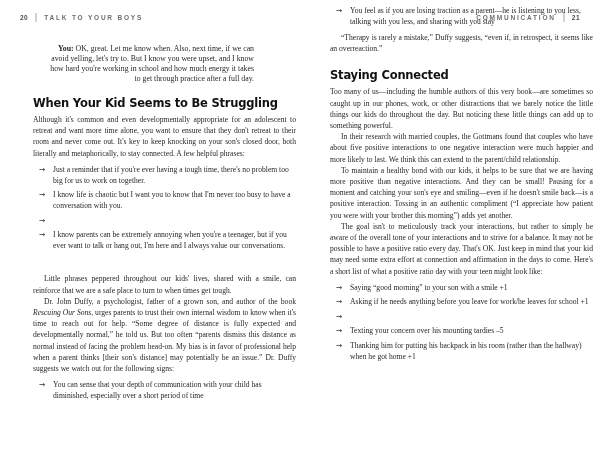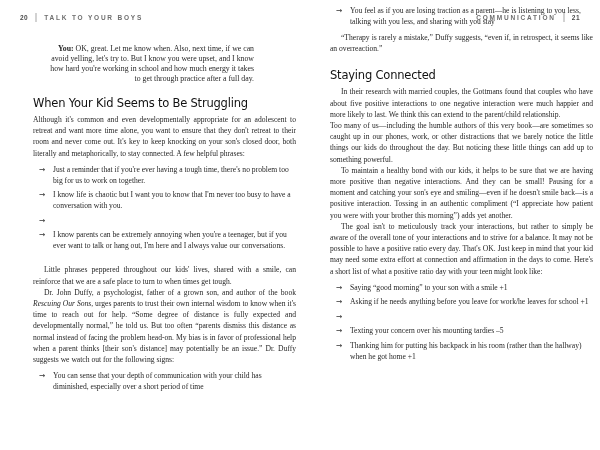--- a/index.html
+++ b/index.html
@@ -27,32 +27,32 @@
   .body {
     font-size:7.6px; line-height:11.2px; text-align:justify; color:#262626;
   }
   .indent { text-indent:11px; }
   .dialogue {
     margin:44px 8px 0 15px; width:206px;
     font-size:7.8px; line-height:10px; text-align:right; color:#262626;
   }
   .dialogue b { font-weight:bold; }
   h2.section {
-    font-family:"DejaVu Sans", sans-serif; font-weight:normal;
+    font-family:"DejaVu Sans", sans-serif; font-weight:bold;
     font-size:11.5px; line-height:14px; color:#111; letter-spacing:-0.2px;
     margin:12px 0 4px 0;
   }
   #page-right h2.section { margin-top:14px; }
   ul.arrows { list-style:none; margin:5px 0 0 6px; }
   ul.arrows li {
     display:flex; gap:6px; margin:0 0 3.5px 0;
     font-size:7.6px; line-height:11px; text-align:left; color:#262626;
   }
   ul.arrows .arrow { flex:0 0 8px; color:#333; font-family:"DejaVu Sans", sans-serif; font-size:7.5px; line-height:11px; }
-  .gap-top { margin-top:13px; }
+  .gap-top { margin-top:22px; }
   .quotepara { margin-top:5px; }
   .rp-first { margin-top:42px; }
 </style>
 </head>
 <body>
 
 <div id="canvas">
 
   <div id="head-left" class="running-head">
     <span class="pagenum">20</span>
@@ -110,22 +110,22 @@
       <li>
           <span class="arrow">→</span>
           <span>You feel as if you are losing traction as a parent—he is listening to you less, talking with you less, and sharing with you stay</span>
         </li>
     </ul>
 
     <p class="body indent quotepara">“Therapy is rarely a mistake,” Duffy suggests, “even if, in retrospect, it seems like an overreaction.”</p>
 
     <h2 class="section">Staying Connected</h2>
 
+    <p class="body">Too many of us—including the humble authors of this very book—are sometimes so caught up in our phones, work, or other distractions that we barely notice the little things our kids do throughout the day. But noticing these little things can add up to something powerful.</p>
     <p class="body indent">In their research with married couples, the Gottmans found that couples who have about five positive interactions to one negative interaction were much happier and more likely to last. We think this can extend to the parent/child relationship.</p>
-    <p class="body">Too many of us—including the humble authors of this very book—are sometimes so caught up in our phones, work, or other distractions that we barely notice the little things our kids do throughout the day. But noticing these little things can add up to something powerful.</p>
     <p class="body indent">To maintain a healthy bond with our kids, it helps to be sure that we are having more positive than negative interactions. And they can be small! Pausing for a moment and catching your son's eye and smiling—even if he doesn't smile back—is a positive interaction. Tossing in an authentic compliment (“I appreciate how patient you were with your brother this morning”) adds yet another.</p>
     <p class="body indent">The goal isn't to meticulously track your interactions, but rather to simply be aware of the overall tone of your interactions and to strive for a balance. It may not be possible to have a positive ratio every day. That's OK. Just keep in mind that your kid may need some extra effort at connection and affirmation in the days to come. Here's a short list of what a positive ratio day with your teen might look like:</p>
 
     <ul class="arrows gap-top">
       <li>
           <span class="arrow">→</span>
           <span>Saying “good morning” to your son with a smile +1</span>
         </li>
       <li>
           <span class="arrow">→</span>

